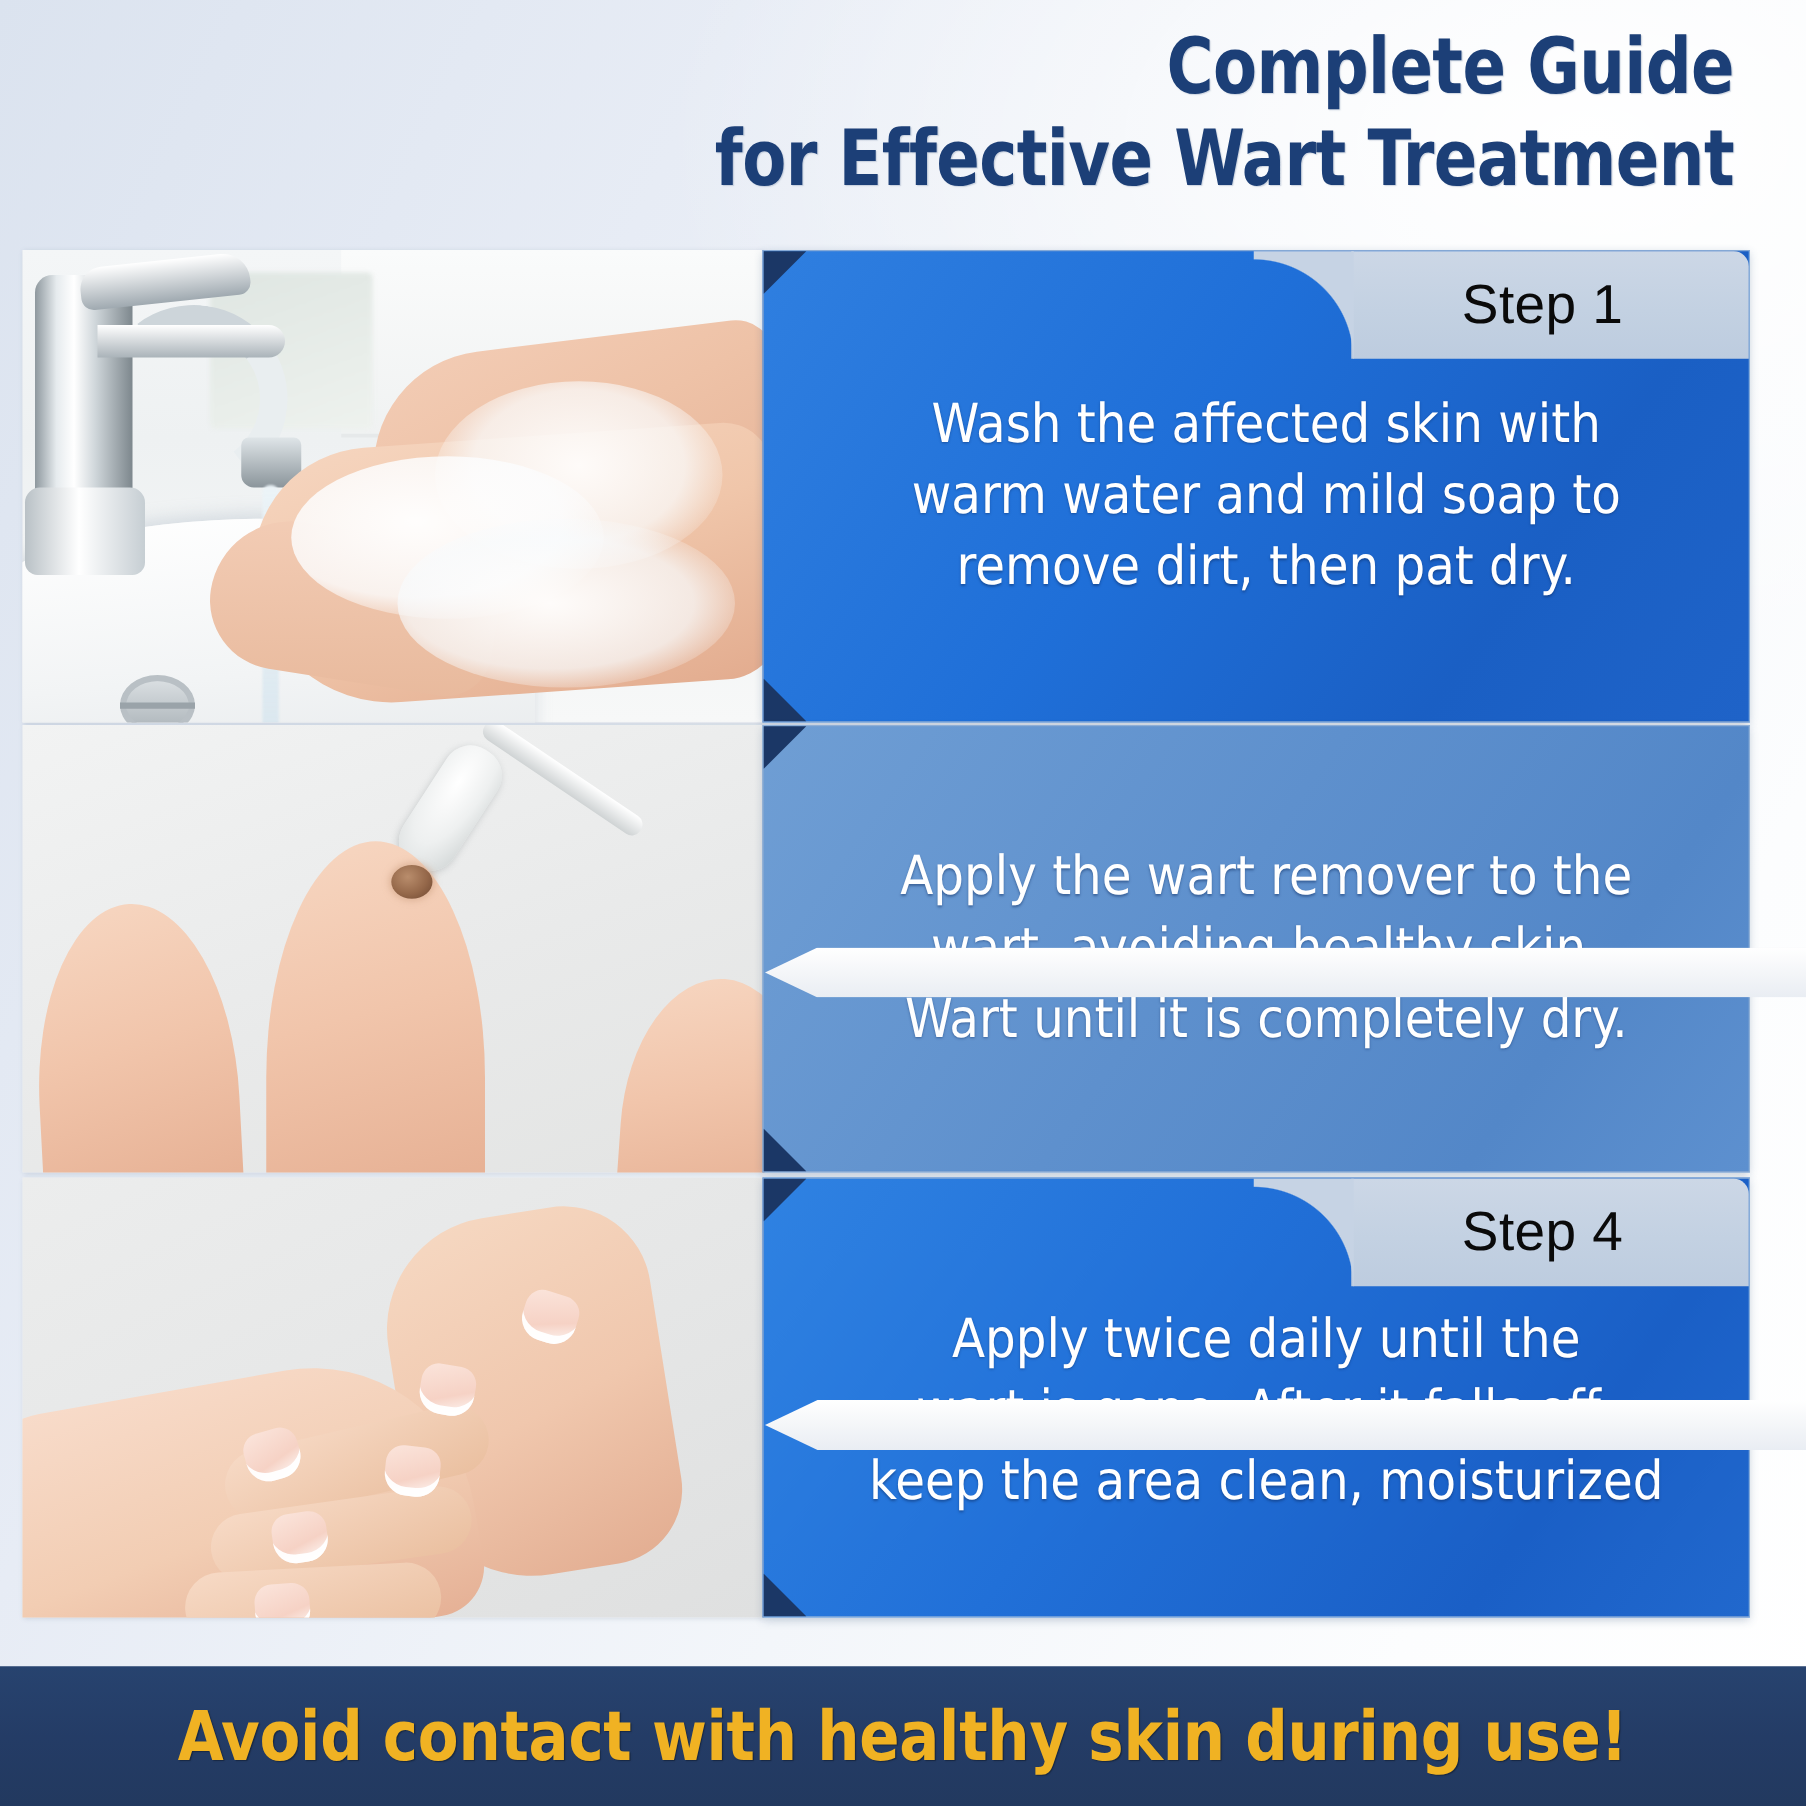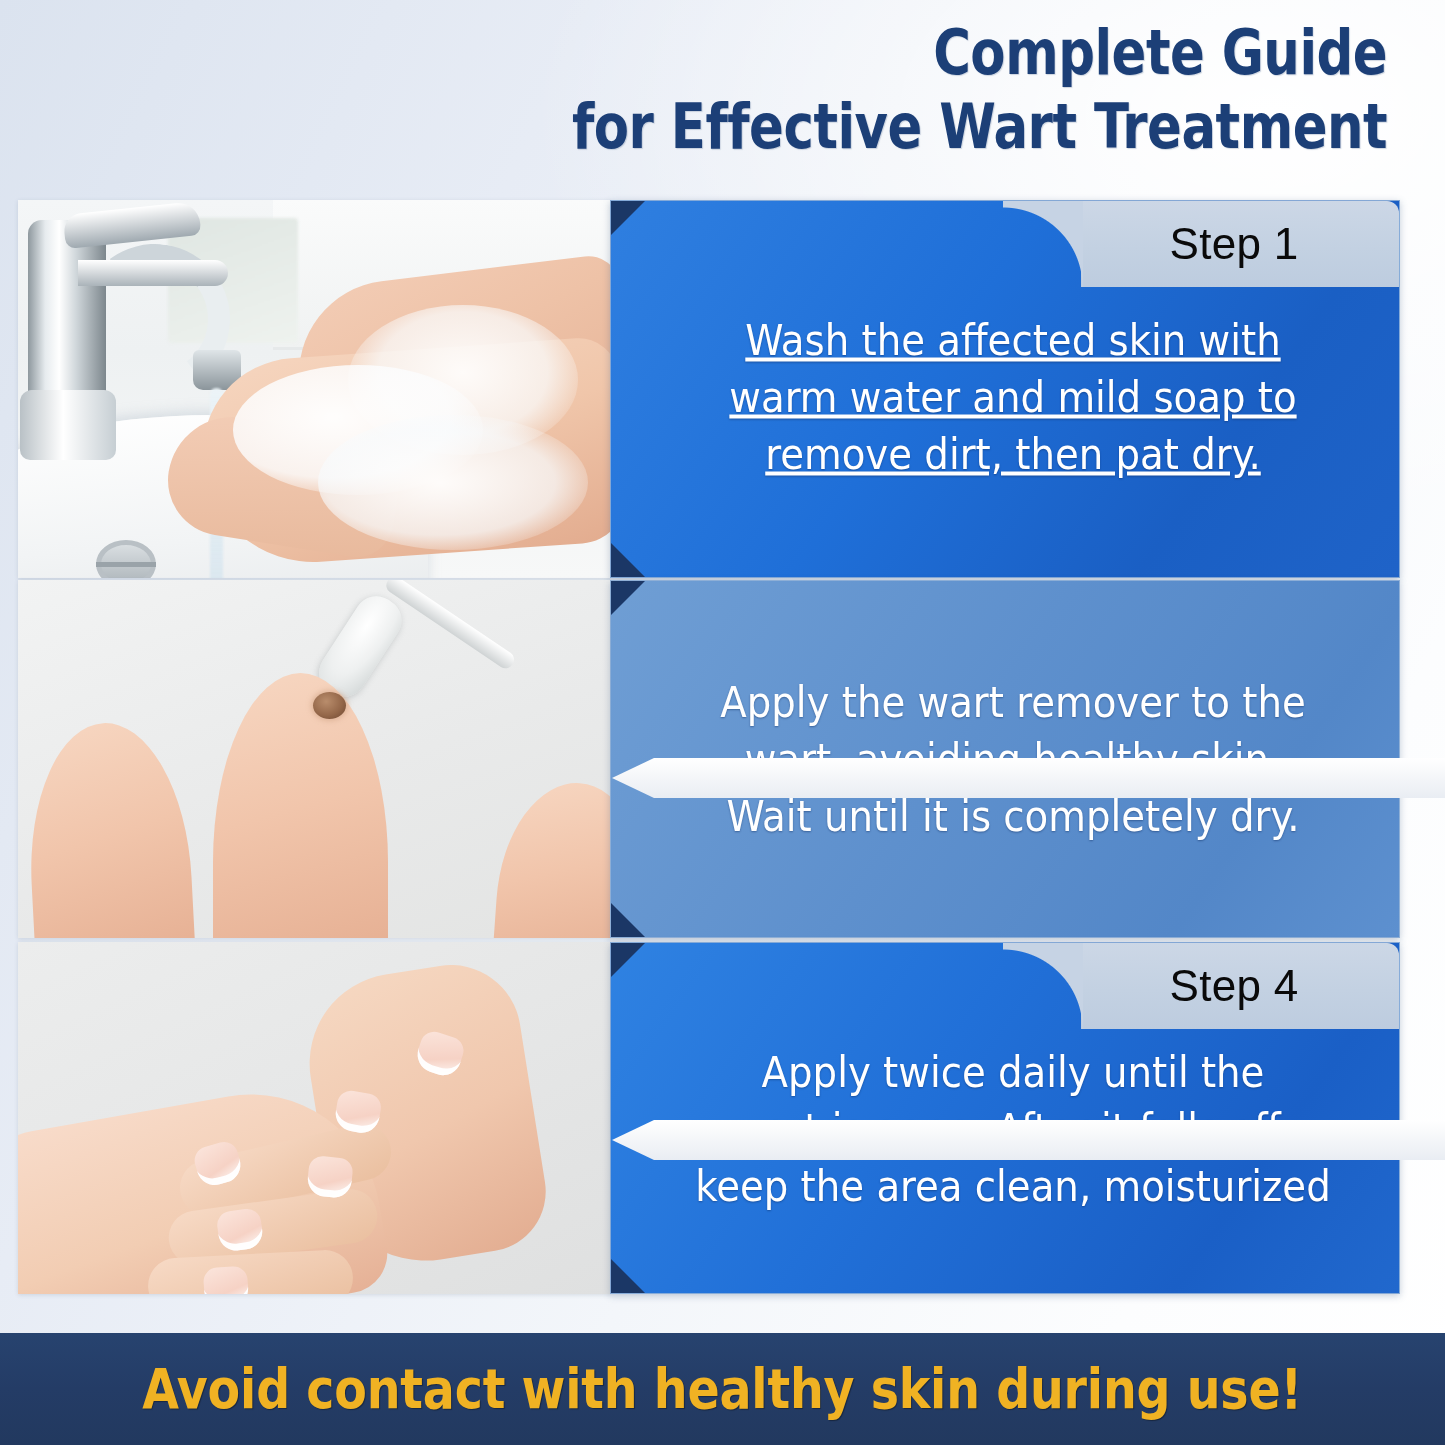--- a/index.html
+++ b/index.html
@@ -267,21 +267,21 @@
 
   .card .text {
     position:absolute; left:56px; right:40px;
     top:50%; transform:translateY(-50%);
     text-align:center; color:#ffffff;
     font-family:"DejaVu Sans Condensed","Liberation Sans", sans-serif;
     font-size:43px; line-height:57px; font-weight:500;
     text-shadow:0 1px 2px rgba(10,40,90,.45);
     transform-origin:center;
   }
-  .card.c1 .text { top:52%;text-decoration:underline; }
+  .card.c1 .text { top:52%; }
   .card.c2 .text { top:50%; }
   .card.c3 .text { top:53%; }
 
   
   .sep {
     position:absolute; left:612px; width:833px; height:40px;
     background:linear-gradient(180deg,#ffffff 0%,#f3f5f8 55%,#e9edf3 100%);
     clip-path:polygon(0 50%, 42px 0, 100% 0, 100% 100%, 42px 100%);
     box-shadow:0 1px 3px rgba(90,115,150,.25);
     z-index:5;
@@ -374,21 +374,21 @@
         </div>
       </div>
 
       <div class="card c2">
         <div class="body">
           <div class="fold-top"></div>
           <div class="fold-bot"></div>
           <div class="text">
             <div>Apply the wart remover to the</div>
             <div>wart, avoiding healthy skin.</div>
-            <div>Wait until it is completely dry.</div>
+            <div>Wart until it is completely dry.</div>
           </div>
         </div>
       </div>
 
     </div>
 
     <div class="row r3">
 
       <div class="photo p3">
         <div class="scene">

